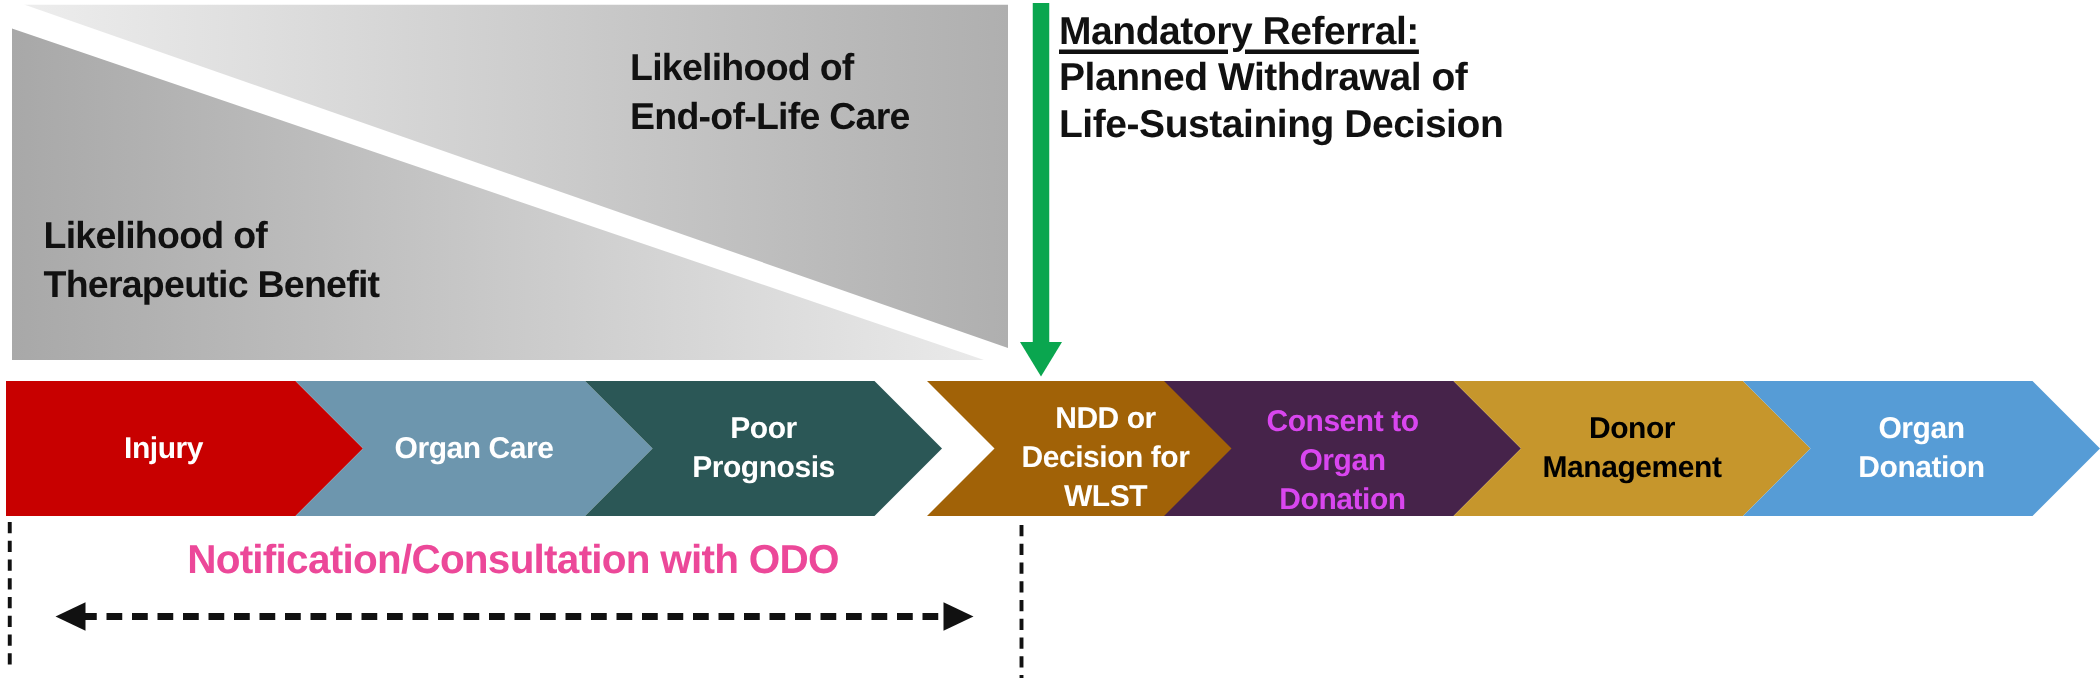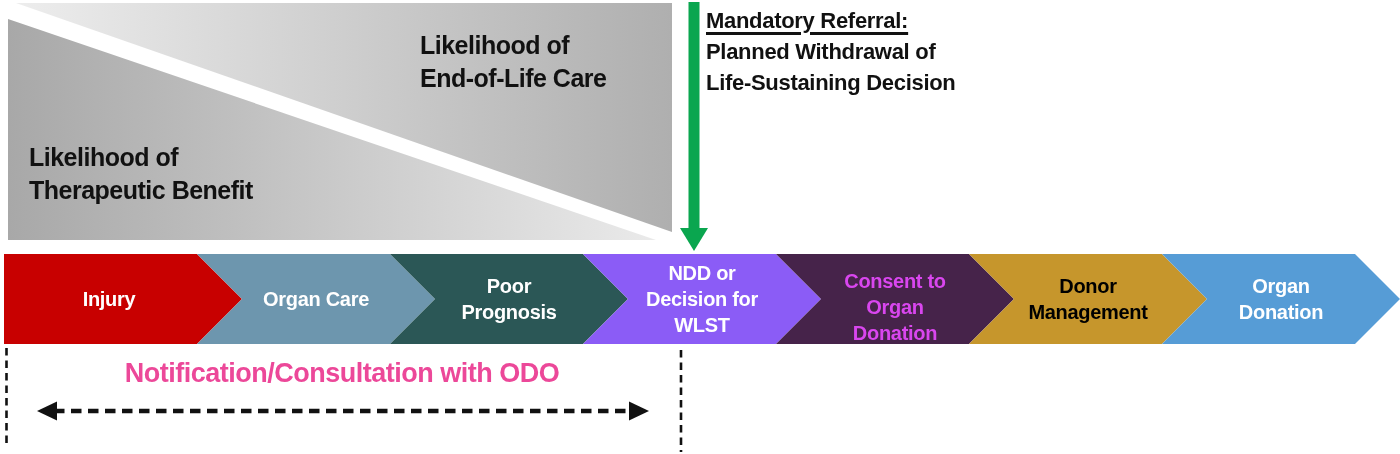--- a/index.html
+++ b/index.html
@@ -22,21 +22,21 @@
     color:#111;
     text-align:left;
     white-space:pre-line;
   }
   #eol-label{left:420px;top:29px;width:260px;}
   #benefit-label{left:29px;top:141px;width:260px;}
   
   #green-arrow-svg{position:absolute;left:680px;top:0;}
   #mandatory-block{
     position:absolute;left:706px;top:5px;
-    font-weight:bold;font-size:22px;line-height:31px;
+    font-weight:bold;font-size:26px;line-height:31px;
     letter-spacing:-0.3px;color:#111;white-space:nowrap;
   }
   #mandatory-heading{
     text-decoration:underline;
     text-decoration-thickness:2.5px;
     text-underline-offset:4px;
   }
   
   #chevrons{position:absolute;left:0;top:254px;width:1400px;height:90px;}
   .chev{
@@ -105,21 +105,21 @@
       <div class="chev first" style="left: 4px; background: rgb(200, 0, 0); padding-left: 17px;">
         <span class="chev-label" style="color: rgb(255, 255, 255);">Injury</span>
       </div>
       <div class="chev" style="left: 197px; background: rgb(109, 150, 174);">
         <span class="chev-label" style="color: rgb(255, 255, 255);">Organ Care</span>
       </div>
       <div class="chev" style="left: 390px; background: rgb(43, 87, 86); justify-content: center;">
         <span class="chev-label" style="color: rgb(255, 255, 255);">Poor
 Prognosis</span>
       </div>
-      <div class="chev" style="left: 583px; background: #8b5cf6;">
+      <div class="chev" style="left: 618px; background: #a16207; align-items: flex-end;">
         <span class="chev-label" style="color: rgb(255, 255, 255);">NDD or
 Decision for
 WLST</span>
       </div>
       <div class="chev" style="left: 776px; background: rgb(70, 35, 74);">
         <span class="chev-label" style="color: #d946ef; margin-top: 16px;">Consent to
 Organ
 Donation</span>
       </div>
       <div class="chev" style="left: 969px; background: rgb(198, 150, 44);">

